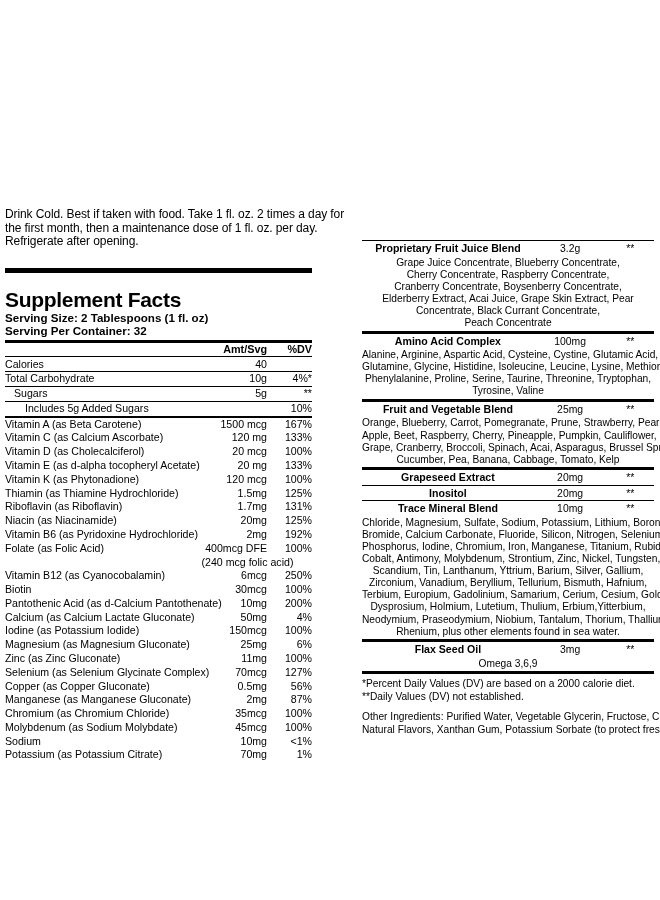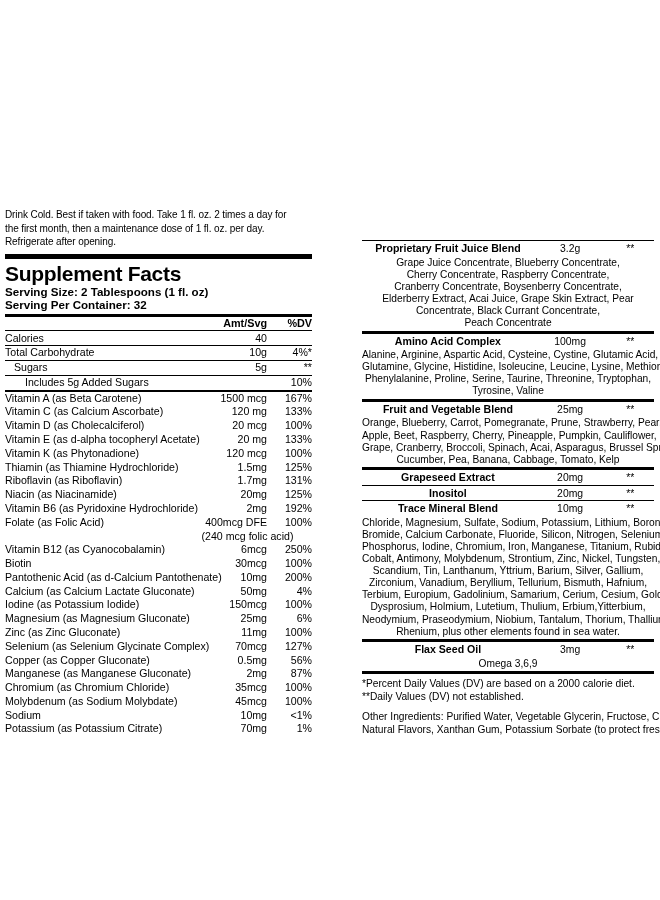--- a/index.html
+++ b/index.html
@@ -23,24 +23,24 @@
   }
 
   
   .left-col {
     position: absolute;
     left: 5px;
     top: 208px;
     width: 307px;
   }
   .directions {
-    font-size: 10px;
+    font-size: 12px;
     line-height: 13.6px;
     letter-spacing: -0.1px;
-    margin-bottom: 5px;
+    margin-bottom: 19px;
   }
   .directions div { white-space: nowrap; }
 
   .rule-thick {
     border-top: 5px solid #000;
     margin: 0;
   }
   .rule-med {
     border-top: 3.5px solid #000;
     margin: 0;
@@ -48,21 +48,21 @@
   .rule-thin {
     border-top: 1px solid #000;
     margin: 0;
   }
 
   .sf-title {
     font-size: 21px;
     font-weight: bold;
     line-height: 23px;
     letter-spacing: -0.3px;
-    padding-top: 3px;
+    padding-top: 15px;
   }
   .serving {
     font-size: 11.6px;
     font-weight: bold;
     line-height: 13.2px;
   }
 
   table.nf {
     width: 100%;
     border-collapse: collapse;

